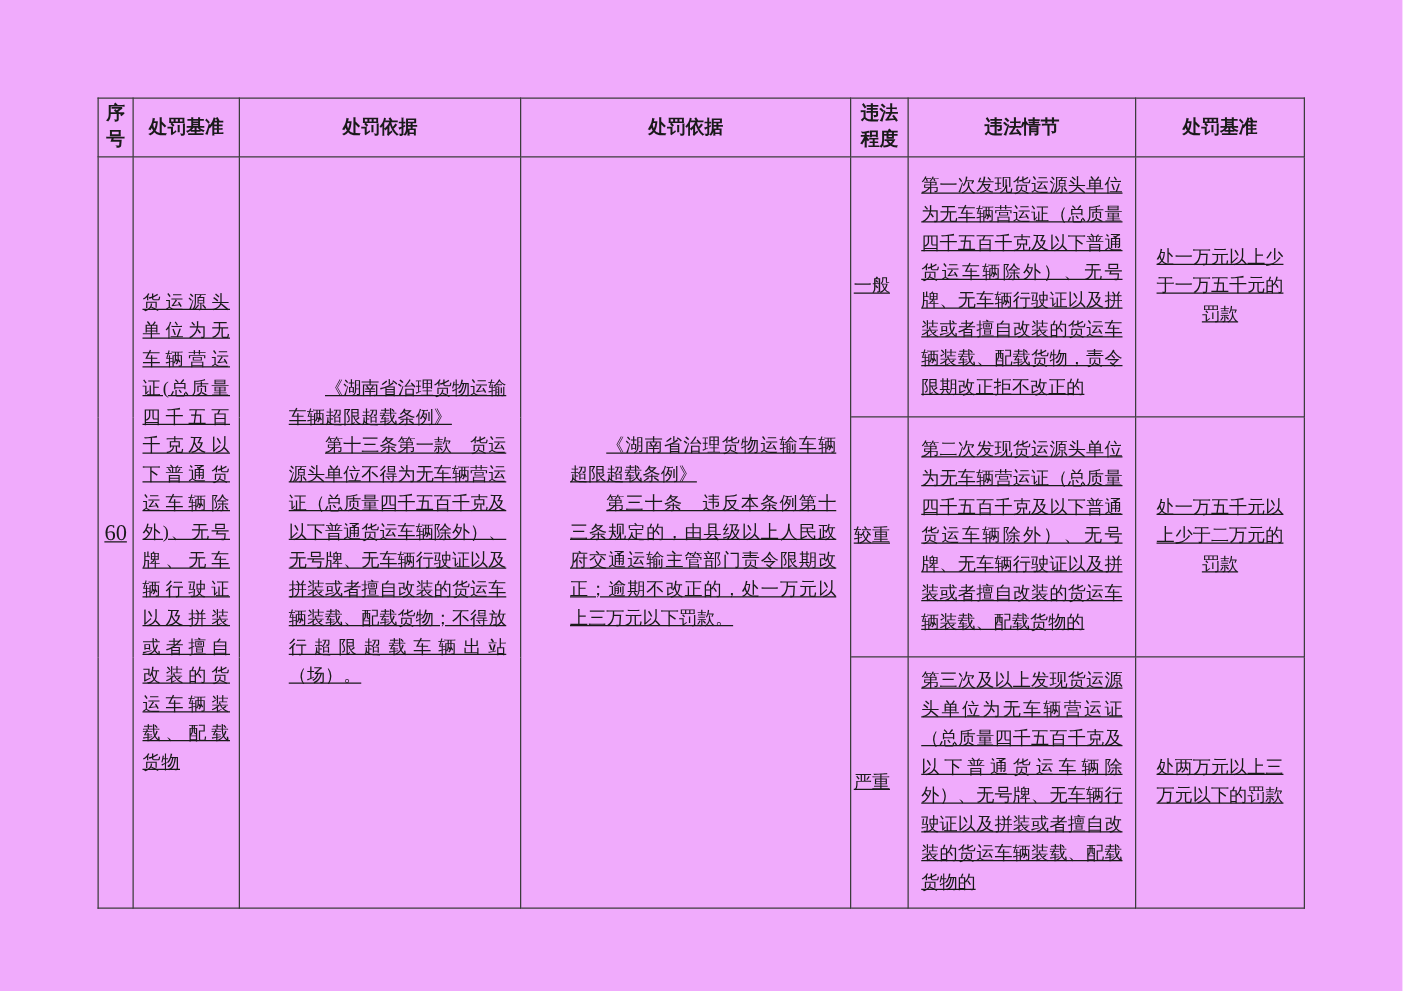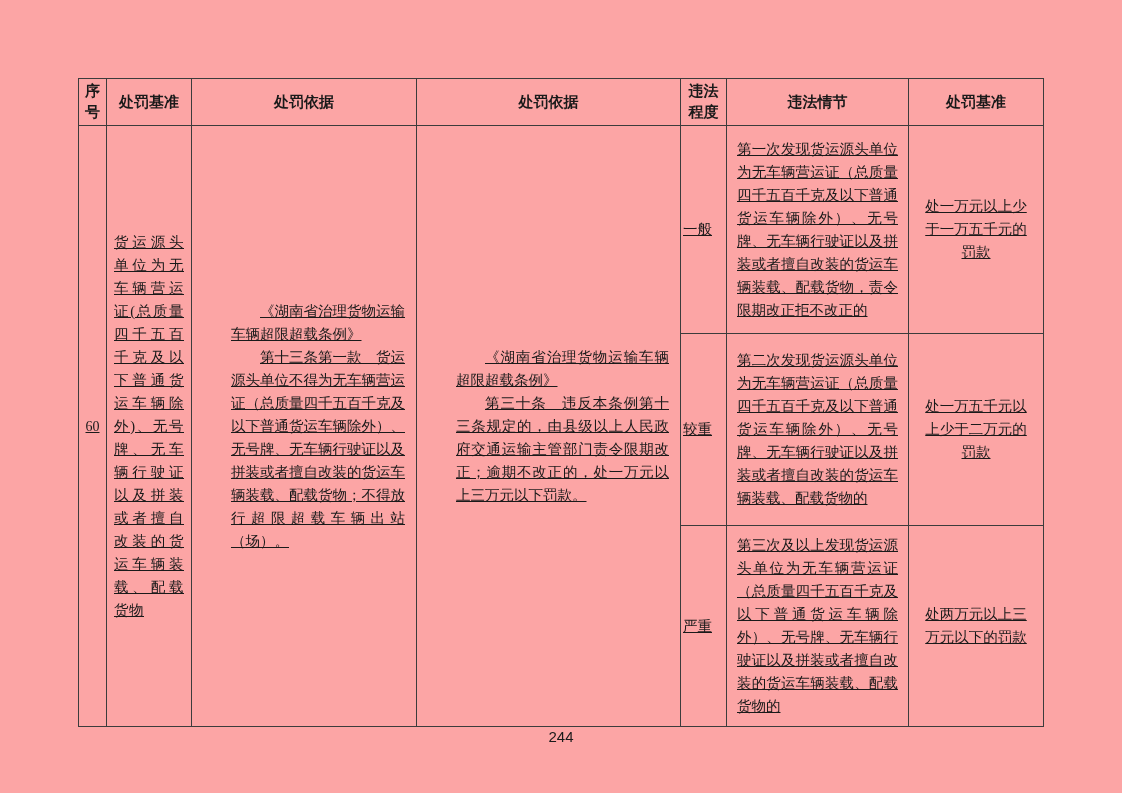--- a/index.html
+++ b/index.html
@@ -6,21 +6,21 @@
   html, body {
     width: 1122px;
     background: #ffffff;
     font-family: "Liberation Serif", "DejaVu Serif", serif;
     color: #1a1a1a;
   }
   .page {
     position: relative;
     width: 1122px;
     height: 793px;
-    background: #fca5a5;
+    background: #f0abfc;
     overflow: hidden;
   }
   table.reg-table {
     position: absolute;
     left: 78px;
     top: 78px;
     width: 965px;
     border-collapse: collapse;
     table-layout: fixed;
   }
@@ -37,21 +37,21 @@
     line-height: 21px;
     height: 43px;
   }
   .reg-table td {
     font-size: 14.5px;
     line-height: 23px;
     text-decoration: underline;
   }
   td.serial-cell {
     text-align: center;
-    font-size: 14px;
+    font-size: 18px;
     font-family: "Liberation Serif", "DejaVu Serif", serif;
     margin-left: 14px;
   }
   td.violation-cell {
     padding: 4px 7px;
     text-align: justify;
     text-justify: inter-ideograph;
     letter-spacing: 0.5px;
   }
   td.basis-cell {
@@ -138,15 +138,14 @@
         <td class="benchmark-cell">处一万五千元以上少于二万元的罚款</td>
       </tr>
       <tr class="body-row-3">
         <td class="degree-cell">严重</td>
         <td class="circumstance-cell">第三次及以上发现货运源头单位为无车辆营运证（总质量四千五百千克及以下普通货运车辆除外）、无号牌、无车辆行驶证以及拼装或者擅自改装的货运车辆装载、配载货物的</td>
         <td class="benchmark-cell">处两万元以上三万元以下的罚款</td>
       </tr>
     </tbody>
   </table>
 
-  <div class="page-number">244</div>
 
 </div>
 
 </body></html>

